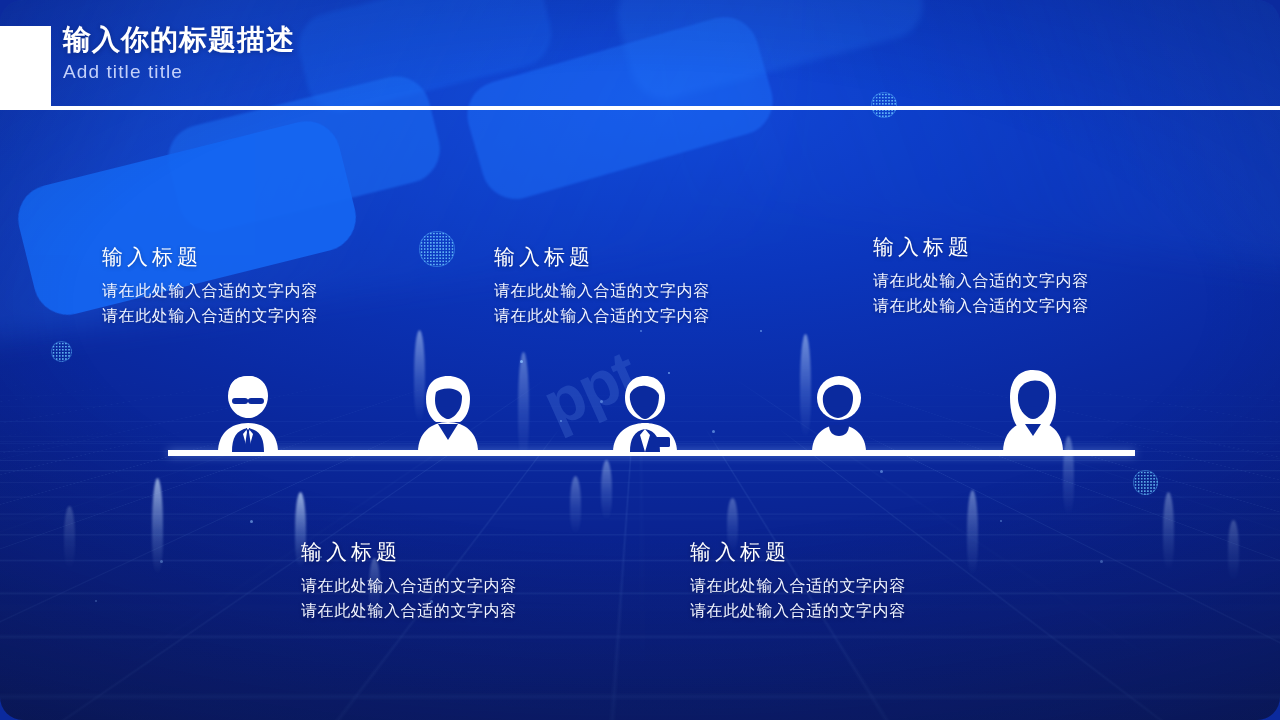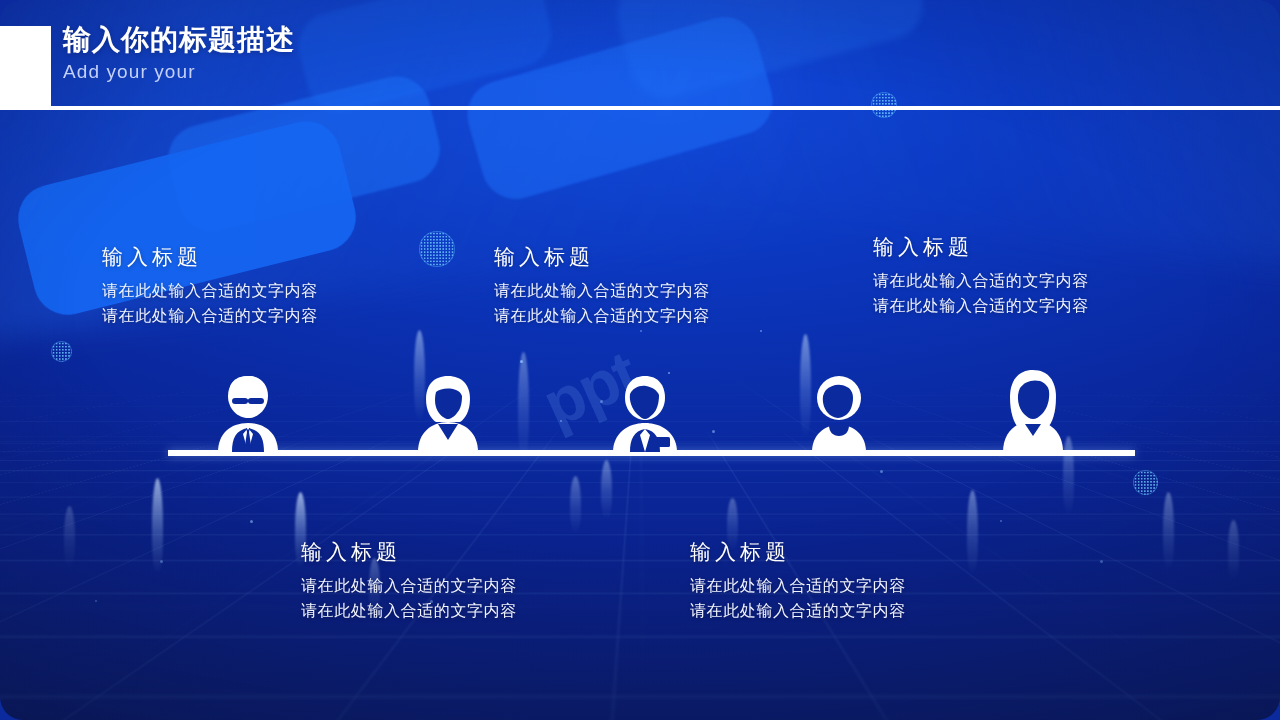--- a/index.html
+++ b/index.html
@@ -195,21 +195,21 @@
   <div class="texcircle" style="left:1133px;top:470px; width:25px; height:25px;"></div>
 
   <div class="watermark">ppt</div>
 
   <div class="vignette"></div>
 
   <div id="header">
     <div class="header-tab"></div>
     <div class="header-texts">
       <div id="title-cn">输入你的标题描述</div>
-      <div id="title-en">Add your your</div>
+      <div id="title-en">Add title title</div>
     </div>
     <div class="header-rule"></div>
   </div>
 
   <div class="stage-bar"></div>
 
   <div class="people-layer">
 
     <svg class="person" style="left:210px; top:374px;" width="76" height="78" viewBox="0 0 76 78">
       <g fill="#ffffff">

